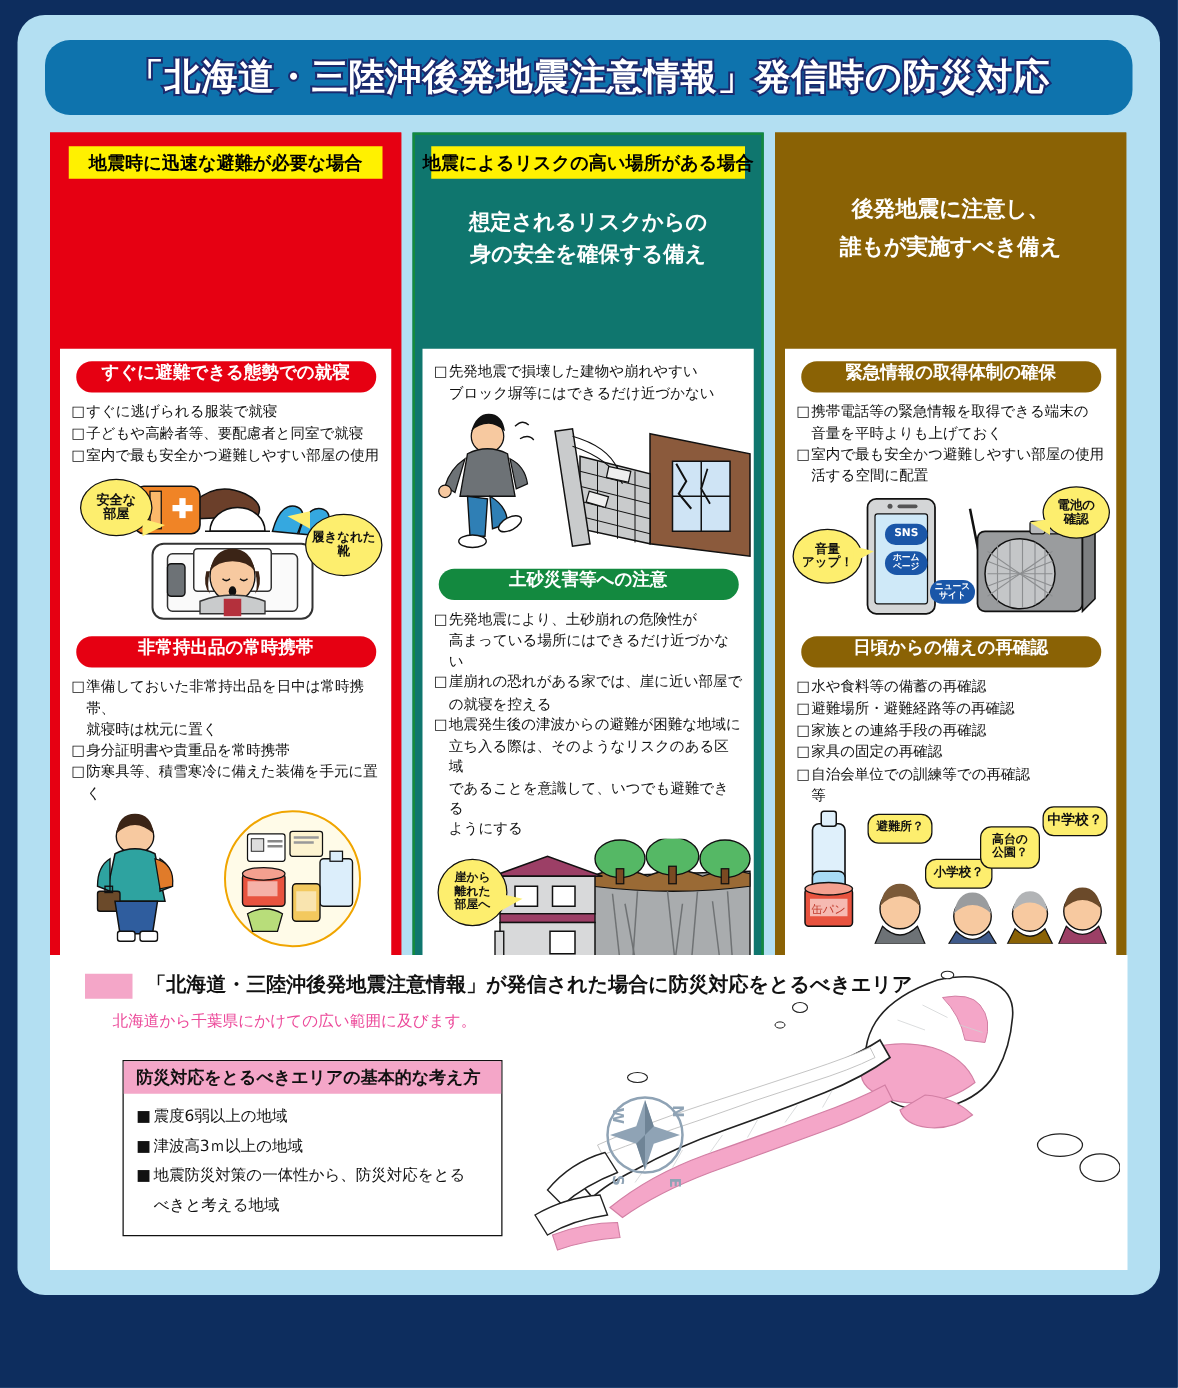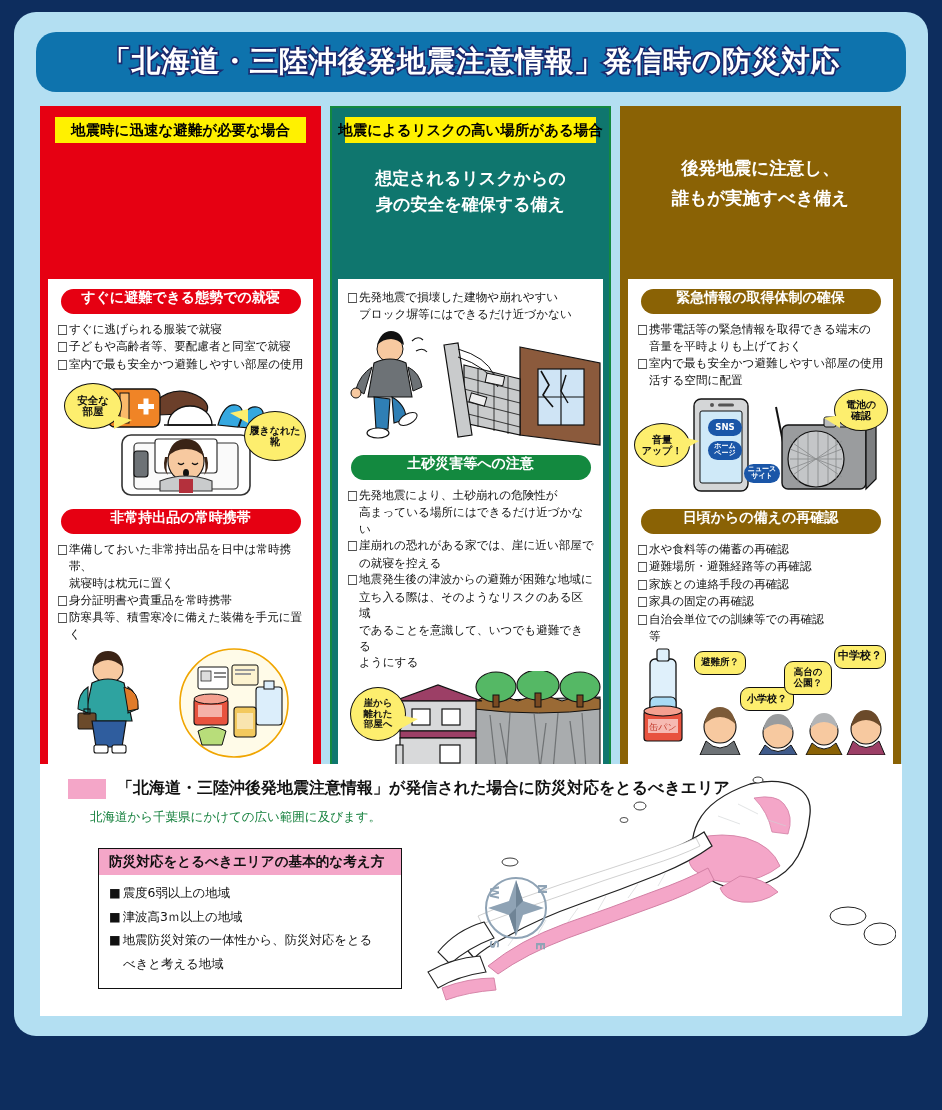--- a/index.html
+++ b/index.html
@@ -95,21 +95,21 @@
 
   
   .bottom-panel {
     position: absolute; left: 26px; top: 752px;
     width: 862px; height: 252px;
     background: #ffffff;
   }
   .bp-head { display: flex; align-items: center; padding: 14px 0 0 28px; }
   .bp-swatch { width: 38px; height: 20px; background: #f4a6c8; margin-right: 11px; }
   .bp-head-text { font-size: 16px; font-weight: bold; color: #111; white-space: nowrap; }
-  .bp-sub { padding: 10px 0 0 50px; font-size: 12.5px; color: #15803d; }
+  .bp-sub { padding: 10px 0 0 50px; font-size: 12.5px; color: #ec4899; }
 
   .bp-box {
     position: absolute; left: 58px; top: 84px;
     width: 304px; border: 1.4px solid #111; background: #fff;
   }
   .bp-box-head {
     background: #f4a6c8; height: 26px;
     display: flex; align-items: center; padding-left: 10px;
   }
   .bp-box-head span { font-size: 13.6px; font-weight: bold; color: #111; white-space: nowrap; }

